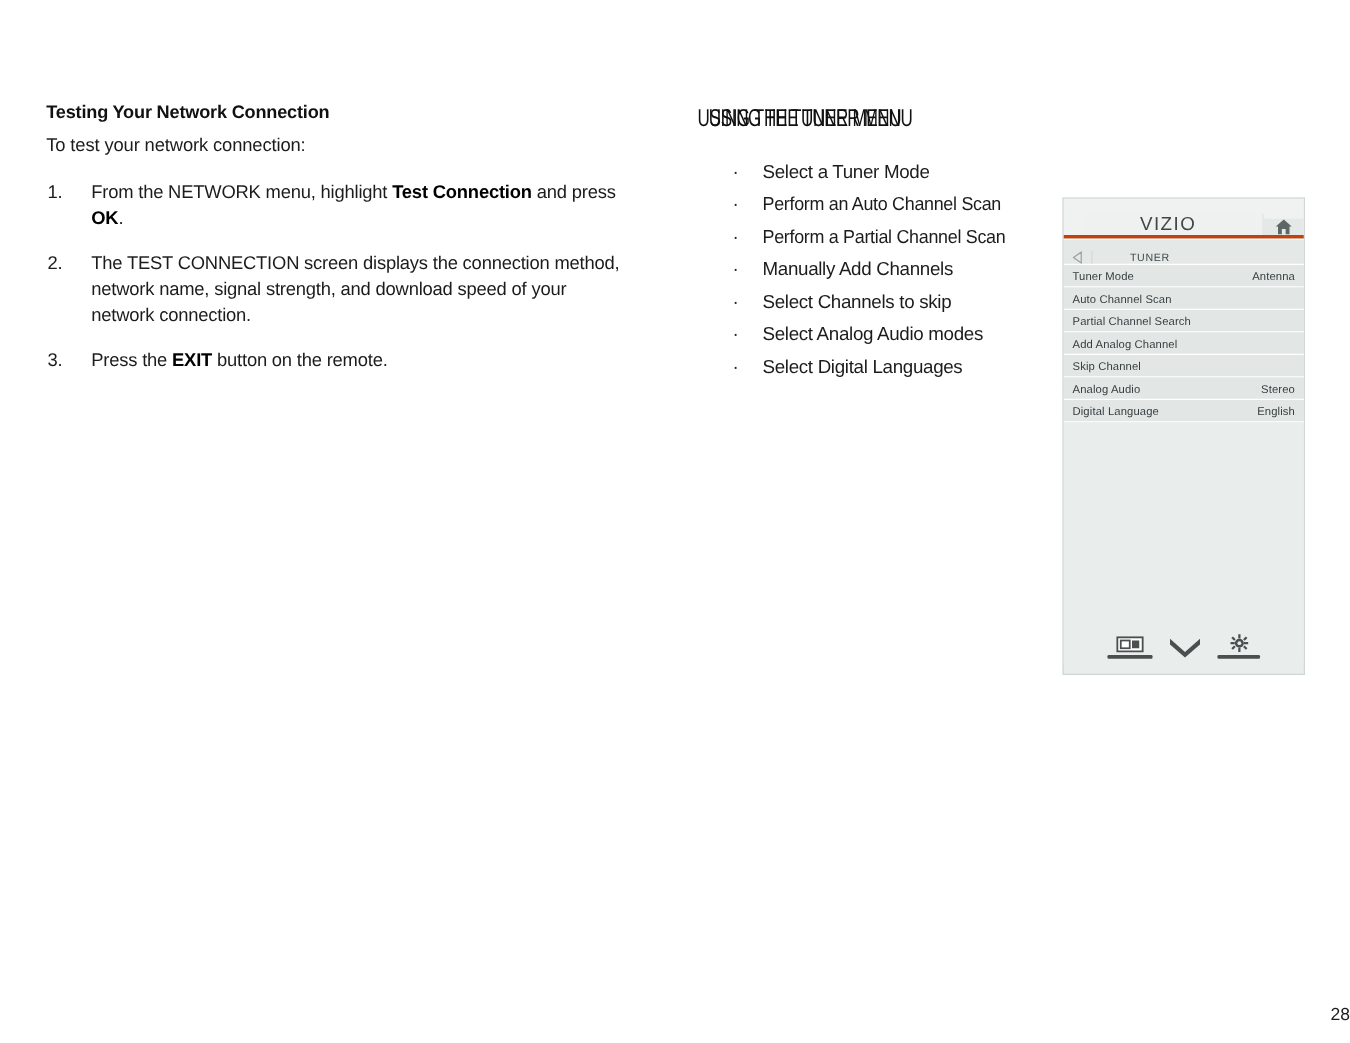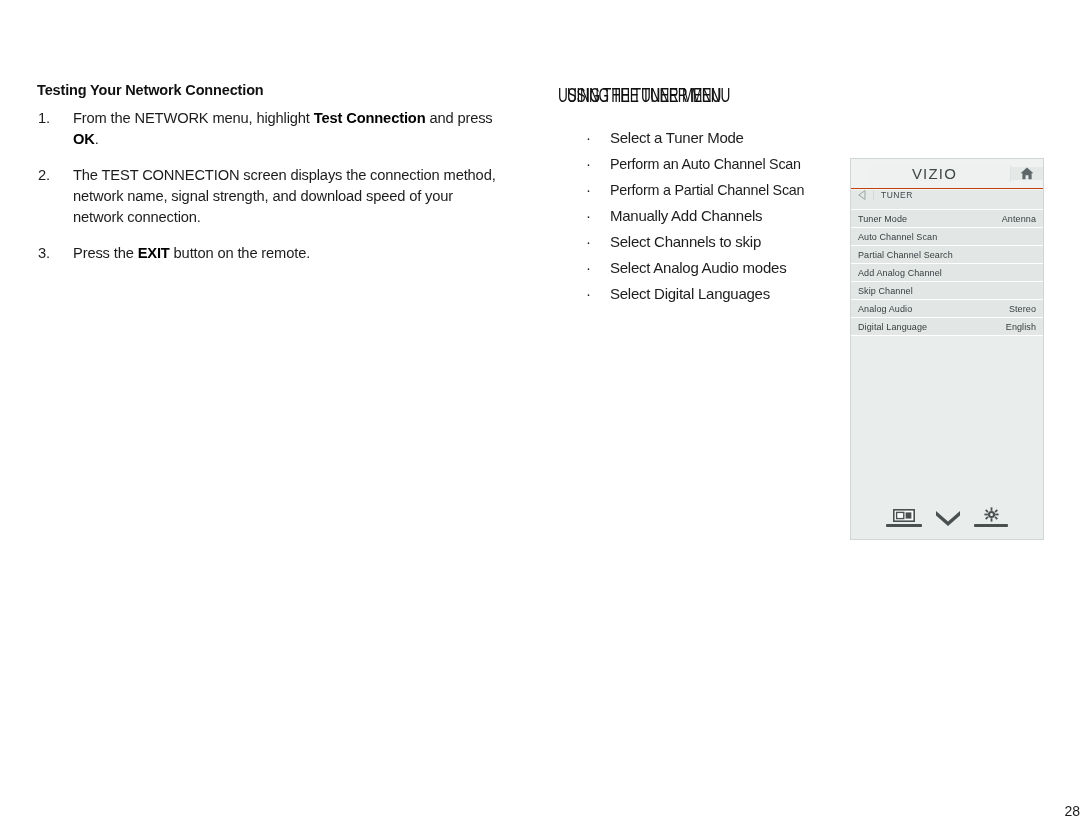--- a/index.html
+++ b/index.html
@@ -144,23 +144,23 @@
     left: 850px;
     top: 158px;
     width: 194px;
     height: 382px;
     background: #e9edec;
     border: 1px solid #cfd6d5;
     box-sizing: border-box;
   }
   .tv-header {
     display: flex;
-    align-items: center;
+    align-items: flex-end;
     height: 29px;
-    border-bottom: 1px solid #c2410c;
+    border-bottom: 3px solid #c2410c;
     background: #eff2f1;
     padding-left: 16px;
   }
   .tv-logo {
     flex: 1;
     display: flex;
     align-items: center;
     justify-content: center;
     font-size: 15px;
     letter-spacing: 1.2px;
@@ -174,24 +174,25 @@
     display: flex;
     align-items: center;
     justify-content: center;
     background: #e4e9e8;
   }
   .tv-home svg { display: block; }
 
   .tv-breadcrumb {
     height: 19px;
     display: flex;
-    align-items: flex-start;
+    align-items: flex-end;
     background: #e4e9e8;
     border-bottom: 1px solid #ffffff;
     border-top: 1px solid #f4f6f6;
+    gap: 23px;
   }
   .tv-back {
     width: 22px;
     display: flex;
     align-items: center;
     justify-content: center;
     border-right: 1px solid #d3d9d8;
   }
   .tv-crumb-label {
     font-size: 8.5px;
@@ -262,20 +263,21 @@
     color: #1c1c1c;
   }
 </style>
 </head>
 <body>
 
 <div class="page">
 
   <div class="col-left">
     <h2 class="section-heading">Testing Your Network Connection</h2>
+    <p class="intro-line">To test your network connection:</p>
     <ol class="steps" id="steps-list">
         <li><span class="num">1.</span><span><span>From the NETWORK menu, highlight </span><b>Test Connection</b><span> and press </span><b>OK</b><span>.</span></span></li>
         <li><span class="num">2.</span><span><span>The TEST CONNECTION screen displays the connection method, network name, signal strength, and download speed of your network connection.</span></span></li>
         <li><span class="num">3.</span><span><span>Press the </span><b>EXIT</b><span> button on the remote.</span></span></li>
       </ol>
   </div>
 
   <div class="col-right">
     <div class="artifact-heading">
       <span class="layer-a">USING THE TUNER MENU</span>

